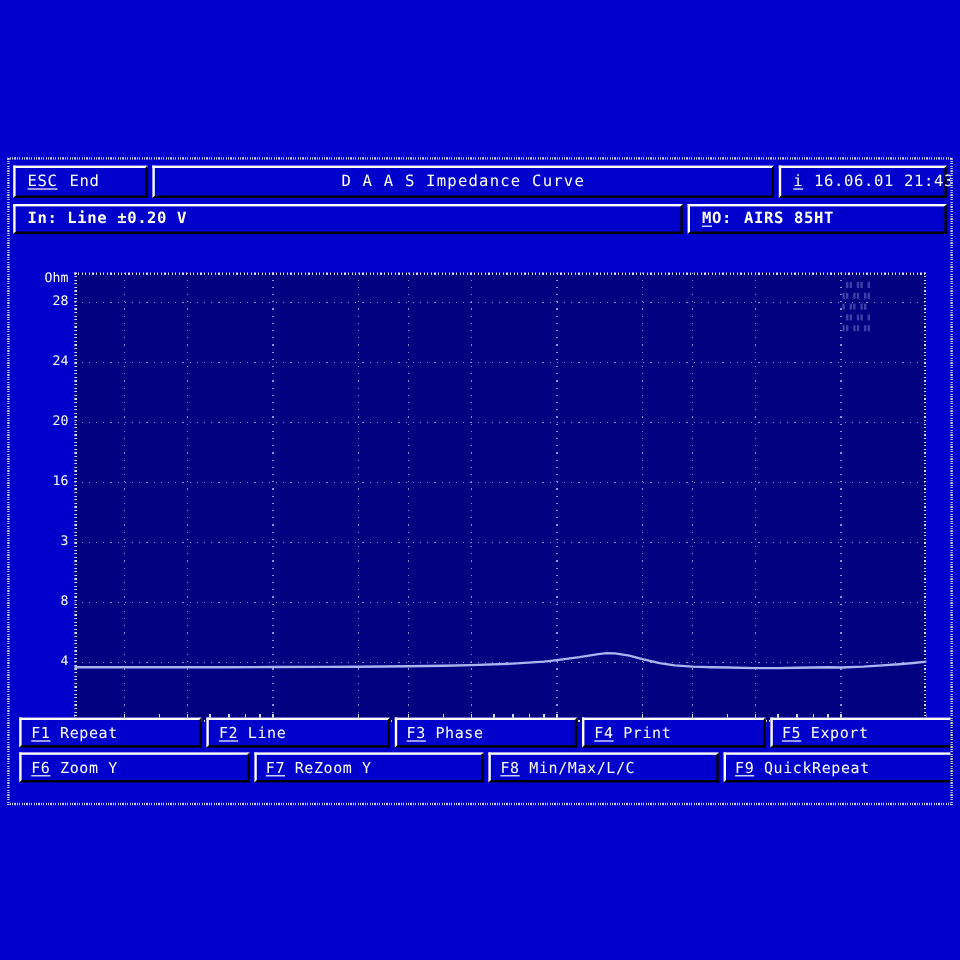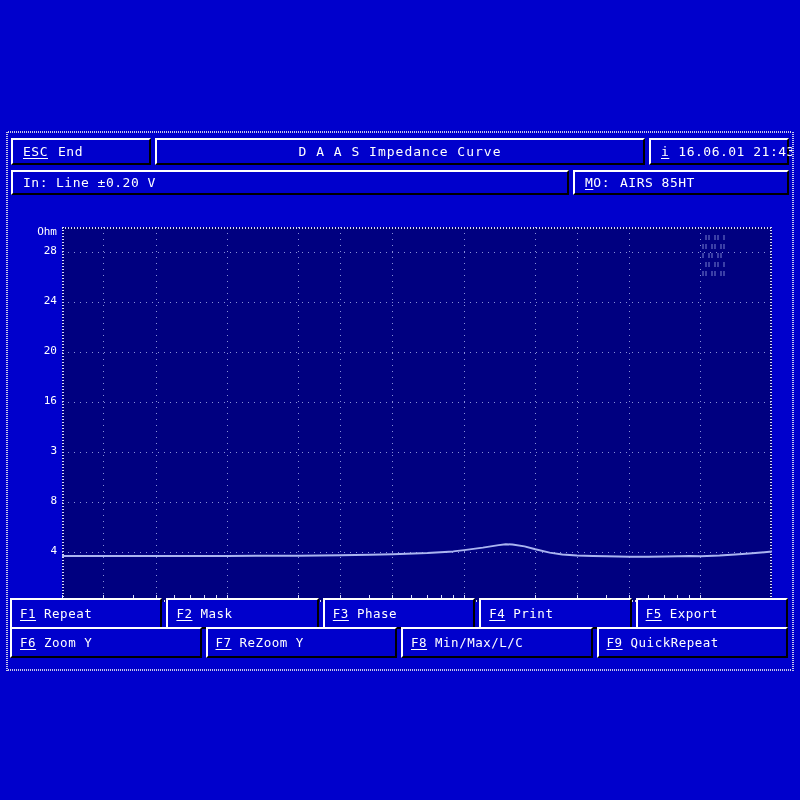--- a/index.html
+++ b/index.html
@@ -62,38 +62,39 @@
   
   #header-row1 {
     position: absolute;
     left: 5px;
     top: 7px;
     width: 778px;
     height: 27px;
     display: flex;
     gap: 4px;
   }
-  #esc-end-button { width: 140px; }
+  #esc-end-button { width: 112px; }
   #title-panel {
     flex: 1;
     justify-content: center;
     text-align: right;
   }
   #title-text { letter-spacing: 1px; }
   #datetime-panel { width: 140px; }
 
   
   #header-row2 {
     position: absolute;
     left: 5px;
     top: 39px;
     width: 778px;
     height: 25px;
     display: flex;
     gap: 4px;
+    font-weight: bold;
   }
   #input-panel { flex: 1; }
   #module-panel { width: 216px; }
 
   
   #plot-region {
     position: absolute;
     left: 5px;
     top: 70px;
     width: 778px;
@@ -138,23 +139,23 @@
     left: 51px;
     top: 2px;
     width: 710px;
     height: 375px;
   }
   #plot-svg { display: block; }
 
   
   #fkey-row1, #fkey-row2 {
     position: absolute;
-    left: 4px;
-    width: 778px;
-    height: 31px;
+    left: 10px;
+    width: 778px;
+    height: 25px;
     display: flex;
     gap: 4px;
   }
   #fkey-row1 { top: 467px; }
   #fkey-row2 { top: 496px; }
   .fkey { flex: 1; font-size: 12.5px; }
   .fkey .pad { padding-left: 8px; }
 </style>
 </head>
 <body>
@@ -311,21 +312,21 @@
     </div>
   </div>
 
   <div id="fkey-row1">
       <div class="panel3d fkey">
         <span class="pad hotkey">F1</span>
         <span style="padding-left: 8px;">Repeat</span>
       </div>
       <div class="panel3d fkey">
         <span class="pad hotkey">F2</span>
-        <span style="padding-left: 8px;">Mask</span>
+        <span style="padding-left: 8px;">Line</span>
       </div>
       <div class="panel3d fkey">
         <span class="pad hotkey">F3</span>
         <span style="padding-left: 8px;">Phase</span>
       </div>
       <div class="panel3d fkey">
         <span class="pad hotkey">F4</span>
         <span style="padding-left: 8px;">Print</span>
       </div>
       <div class="panel3d fkey">

